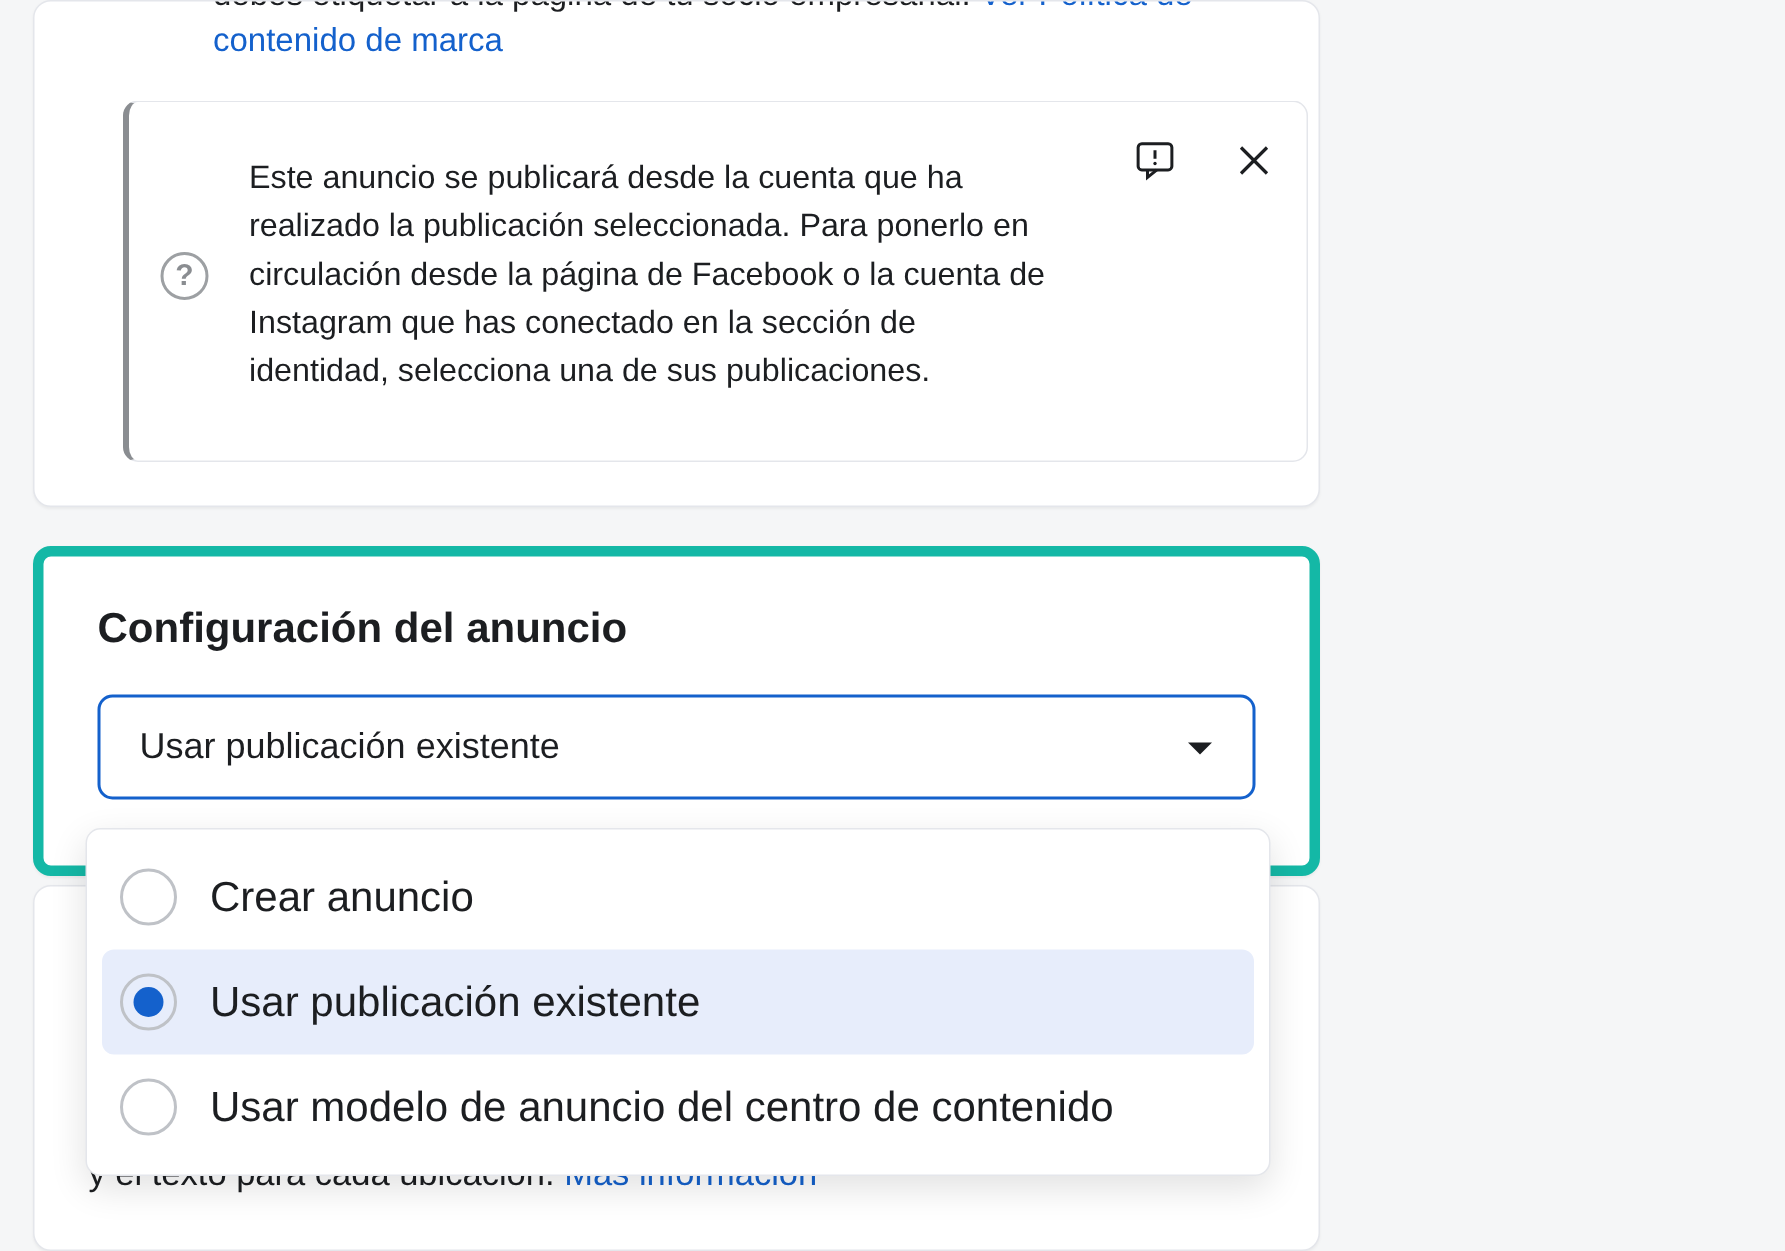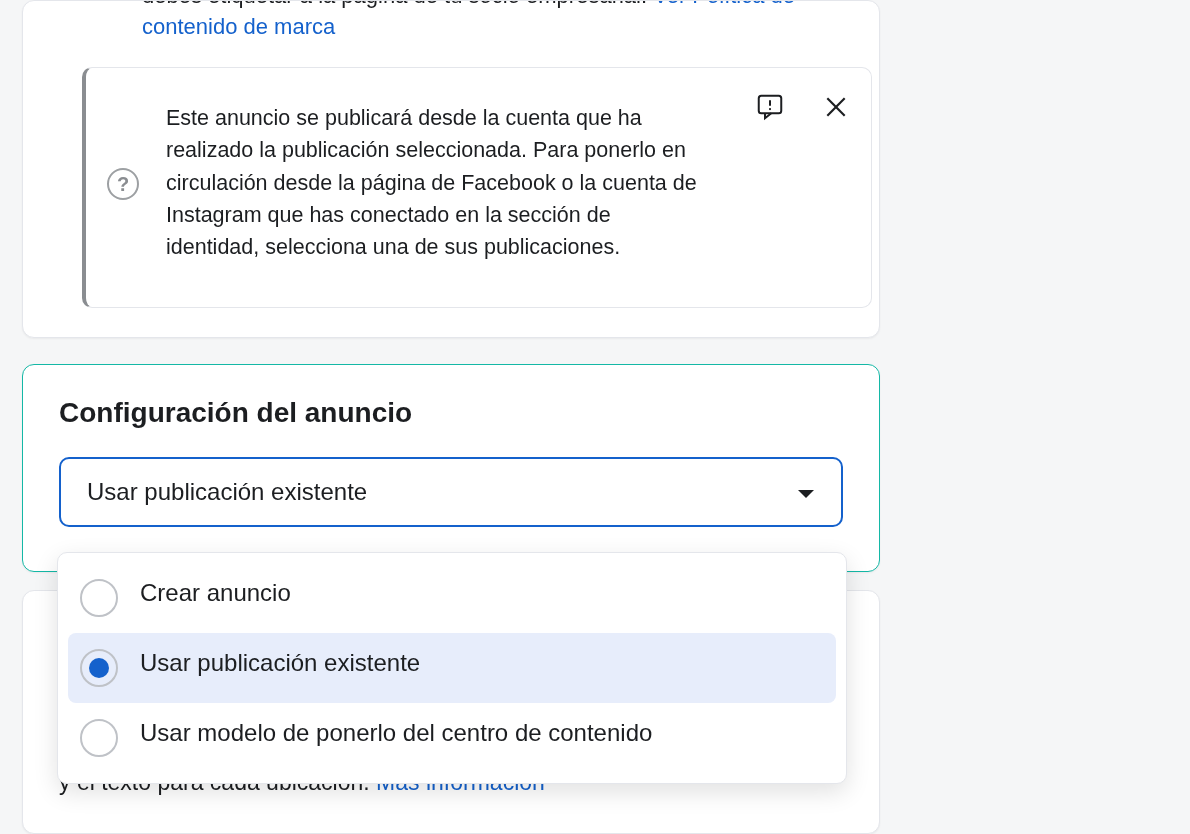--- a/index.html
+++ b/index.html
@@ -92,21 +92,21 @@
     border: none;
     cursor: pointer;
   }
 
   .config-card {
     position: absolute;
     left: 22px;
     top: 364px;
     width: 858px;
     background: #ffffff;
-    border: 1px solid #14b8a6;
+    border: 7px solid #14b8a6;
     border-radius: 12px;
     box-shadow: 0 1px 2px rgba(0,0,0,0.05);
     padding: 32px 36px 44px 36px;
   }
   .config-title {
     font-size: 28px;
     font-weight: 700;
     color: #1c1e21;
     margin-bottom: 28px;
   }
@@ -133,25 +133,25 @@
     width: 790px;
     background: #ffffff;
     border: 1px solid #e4e6eb;
     border-radius: 10px;
     box-shadow: 0 8px 24px rgba(0,0,0,0.12);
     padding: 10px;
     z-index: 10;
   }
   .dropdown-option {
     display: flex;
-    align-items: flex-start;
+    align-items: center;
     gap: 22px;
     padding: 16px 12px;
     border-radius: 8px;
-    font-size: 24px;
+    font-size: 28px;
     color: #1c1e21;
     cursor: pointer;
   }
   .dropdown-option.selected {
     background: #e7edfb;
   }
   .radio {
     width: 38px;
     height: 38px;
     border: 2px solid #bfc2c7;
@@ -250,15 +250,15 @@
     <span>Crear anuncio</span>
   </div>
   <div class="dropdown-option selected">
     <span class="radio">
         <span class="dot"></span>
       </span>
     <span>Usar publicación existente</span>
   </div>
   <div class="dropdown-option">
     <span class="radio"></span>
-    <span>Usar modelo de ponerlo del centro de contenido</span>
+    <span>Usar modelo de anuncio del centro de contenido</span>
   </div>
 </div>
 
 </body></html>

